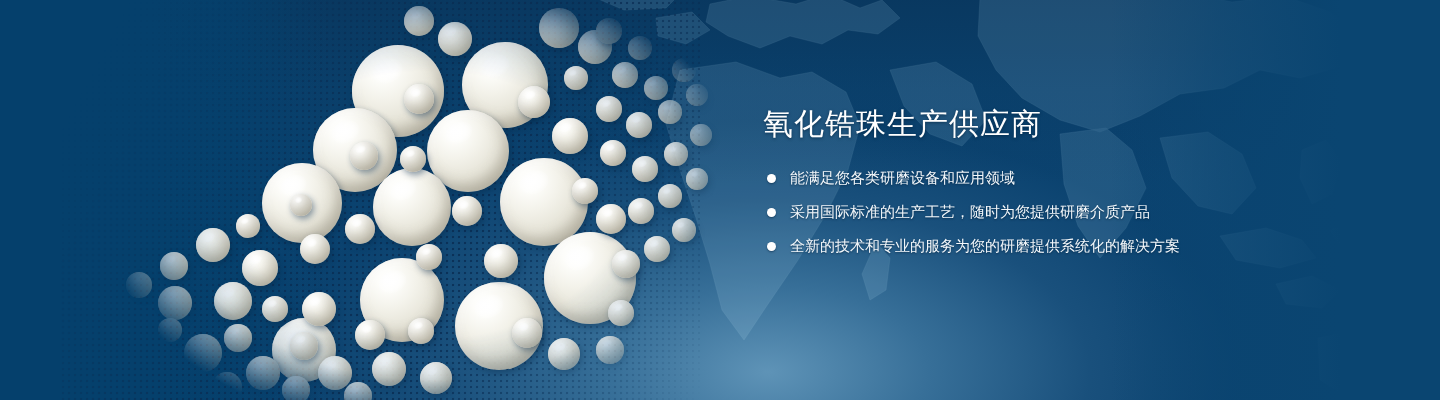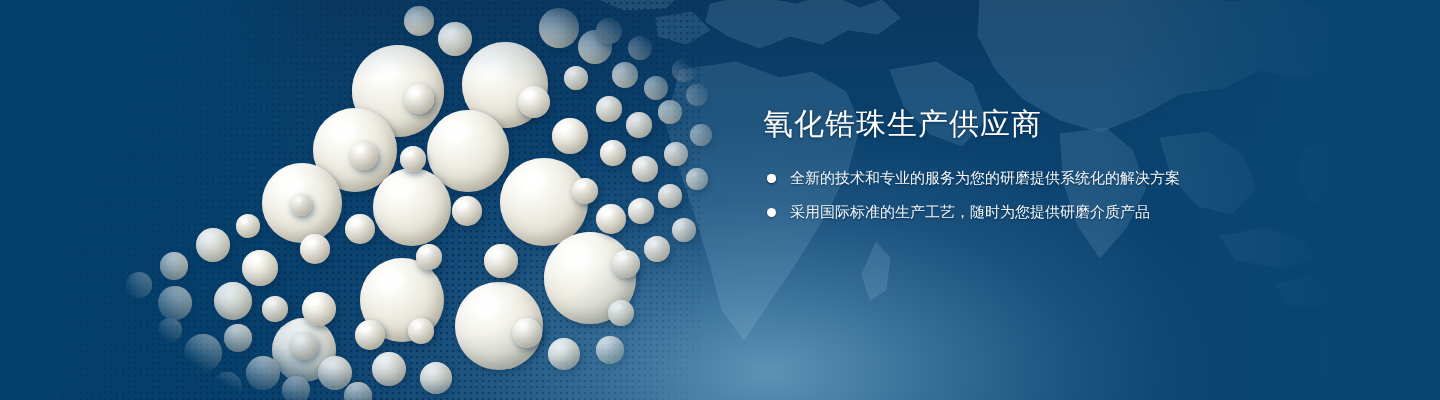--- a/index.html
+++ b/index.html
@@ -321,25 +321,26 @@
     <div class="bead" style="left:236px;top:214px;width:24px;height:24px;"></div>
     <div class="bead" style="left:290px;top:194px;width:22px;height:22px;"></div>
   </div>
 
   <div class="content">
     <h1 class="headline">氧化锆珠生产供应商</h1>
 
     <ul class="bullets">
       <li class="bullet-item">
         <span class="bullet-dot"></span>
+        <span class="bullet-line">能满足您各类研磨设备和应用领域</span>
+      </li>
+      <li class="bullet-item">
+        <span class="bullet-dot"></span>
+        <span class="bullet-line">采用国际标准的生产工艺，随时为您提供研磨介质产品</span>
       </li>
       <li class="bullet-item">
         <span class="bullet-dot"></span>
         <span class="bullet-line">全新的技术和专业的服务为您的研磨提供系统化的解决方案</span>
       </li>
-      <li class="bullet-item">
-        <span class="bullet-dot"></span>
-        <span class="bullet-line">采用国际标准的生产工艺，随时为您提供研磨介质产品</span>
-      </li>
     </ul>
   </div>
 
 </div>
 
 </body></html>

